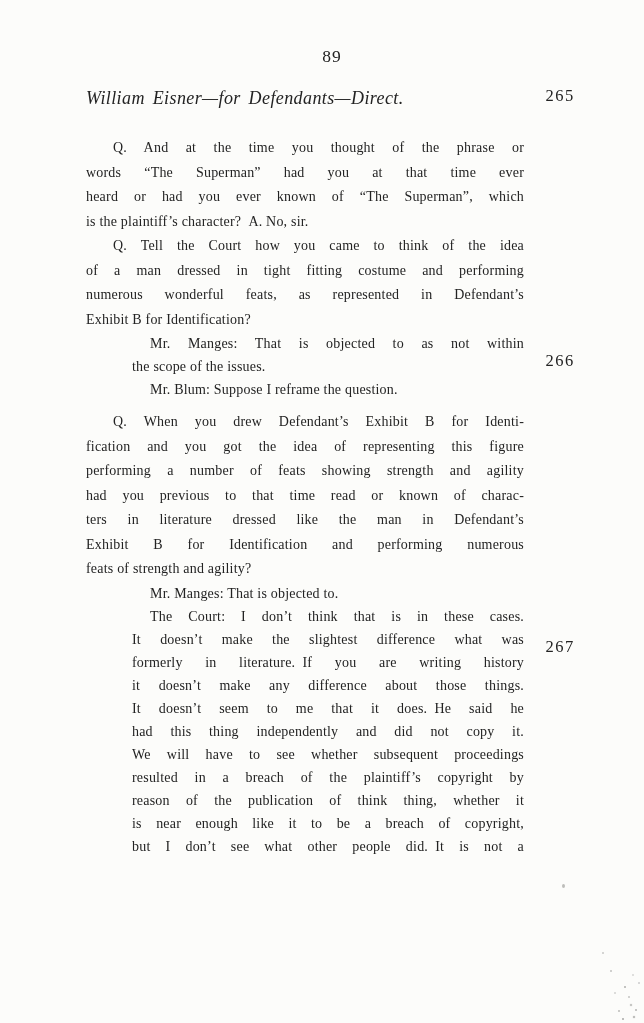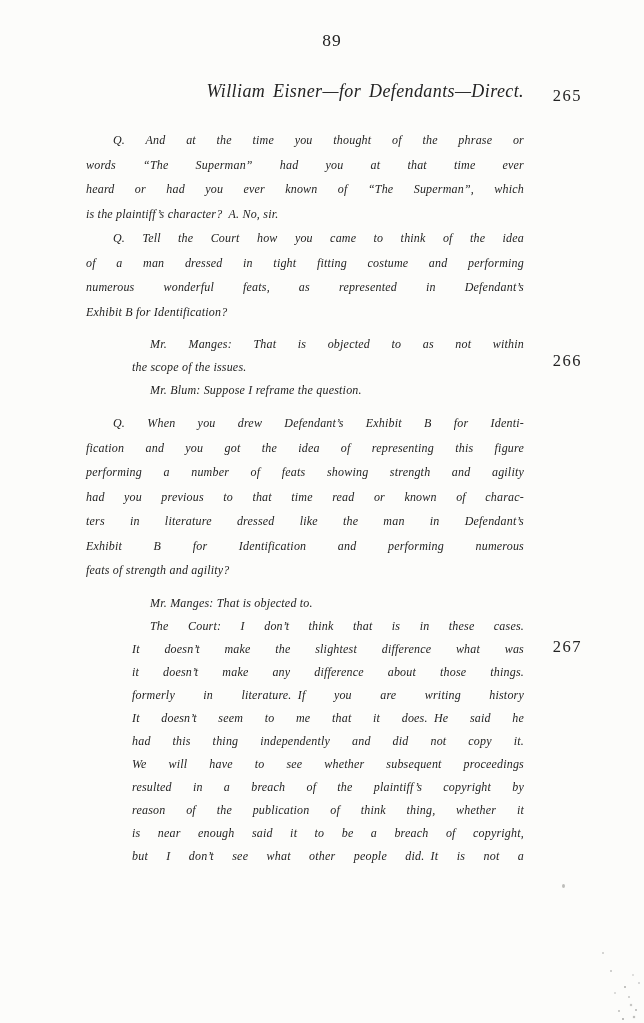--- a/index.html
+++ b/index.html
@@ -6,41 +6,41 @@
   .sheet{
     position:relative;
     width:644px;height:1023px;
     margin:0 auto;
     background:#fcfcfa;
     color:#232323;
     font-family:"Liberation Serif","DejaVu Serif",serif;
     overflow:hidden;
   }
   .pageno{
-    position:absolute;top:30px;left:302px;width:60px;
+    position:absolute;top:46px;left:302px;width:60px;
     text-align:center;font-size:17.5px;letter-spacing:1px;
   }
   .runhead{
-    position:absolute;top:81px;left:86px;width:438px;
-    text-align:right;font-style:italic;font-size:18px;
+    position:absolute;top:88px;left:86px;width:438px;
+    text-align:left;font-style:italic;font-size:18px;
     letter-spacing:0.4px;word-spacing:3px;
   }
   .margin-num{
     position:absolute;left:538px;width:44px;
-    font-size:16.5px;letter-spacing:1.5px;text-align:right;
+    font-size:16.5px;letter-spacing:1.5px;text-align:center;
   }
   .m1{top:86px}.m2{top:351px}.m3{top:637px}
   .bodytext{
-    position:absolute;top:128px;left:86px;width:438px;
-    font-size:12px;line-height:24.5px;letter-spacing:0.2px;font-style:italic;
+    position:absolute;top:136px;left:86px;width:438px;
+    font-size:14px;line-height:24.5px;letter-spacing:0.2px;
   }
   .line{text-align:justify;text-align-last:left;white-space:pre-wrap;}
   .line.jl{text-align-last:justify;}
   .block.qa .line.ind{text-indent:27px;}
-  .block.colloquy{margin-left:46px;line-height:23px;margin-top:9px;margin-bottom:9px;}
+  .block.colloquy{margin-left:46px;line-height:23px;margin-bottom:9px;}
   .block.colloquy .line.ind{text-indent:18px;}
   
   .noise{
     position:absolute;left:602px;top:952px;width:2px;height:2px;border-radius:50%;
     background:#c9c9c6;
     box-shadow:
       8px 18px 0 #c2c2bf, 22px 34px 0 #b0b0ad, 28px 52px 1px #a5a5a2,
       16px 58px 0 #bcbcb9, 31px 64px 1px #979794, 26px 44px 0 #c5c5c2,
       36px 30px 0 #cccccc, 20px 66px 0 #a9a9a6, 33px 57px 0 #b5b5b2,
       12px 40px 0 #d2d2cf, 30px 22px 0 #d6d6d3;
@@ -89,28 +89,28 @@
         <div class="line jl">performing a number of feats showing strength and agility</div>
         <div class="line jl">had you previous to that time read or known of charac-</div>
         <div class="line jl">ters in literature dressed like the man in Defendant’s</div>
         <div class="line jl">Exhibit B for Identification and performing numerous</div>
         <div class="line">feats of strength and agility?</div>
       </div>
       <div class="block colloquy">
         <div class="line ind">Mr. Manges: That is objected to.</div>
         <div class="line ind jl">The Court: I don’t think that is in these cases.</div>
         <div class="line jl">It doesn’t make the slightest difference what was</div>
+        <div class="line jl">formerly in literature. If you are writing history</div>
         <div class="line jl">it doesn’t make any difference about those things.</div>
-        <div class="line jl">formerly in literature. If you are writing history</div>
         <div class="line jl">It doesn’t seem to me that it does. He said he</div>
         <div class="line jl">had this thing independently and did not copy it.</div>
         <div class="line jl">We will have to see whether subsequent proceedings</div>
         <div class="line jl">resulted in a breach of the plaintiff’s copyright by</div>
         <div class="line jl">reason of the publication of think thing, whether it</div>
-        <div class="line jl">is near enough said it to be a breach of copyright,</div>
+        <div class="line jl">is near enough like it to be a breach of copyright,</div>
         <div class="line jl">but I don’t see what other people did. It is not a</div>
       </div>
     </div>
 
   <div class="speck-a"></div>
   <div class="noise"></div>
 
 </div>
 
 </body></html>

